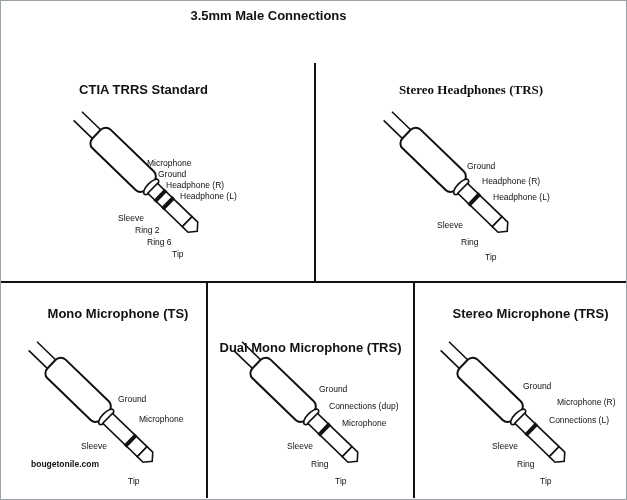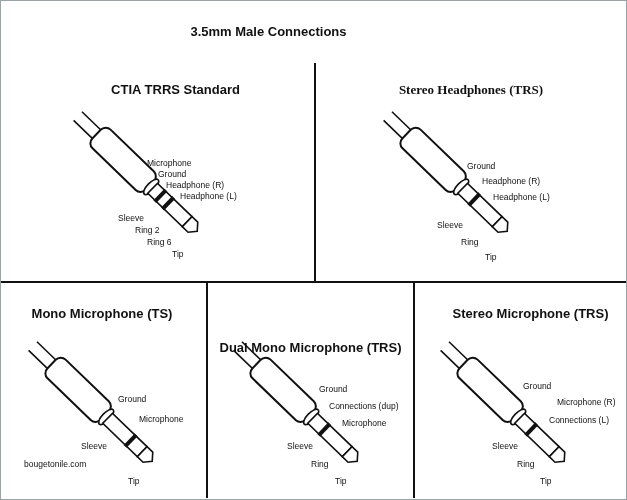--- a/index.html
+++ b/index.html
@@ -1,40 +1,40 @@
 <!DOCTYPE html>
 <html><head>
 <meta charset="utf-8">
 <style>
   html, body { margin:0; padding:0; background:#fff; }
   body { width:627px; height:500px; position:relative; overflow:hidden;
          font-family:"Liberation Sans", sans-serif; }
   .frame { position:absolute; left:0; top:0; width:625px; height:498px;
            border:1px solid #9aa3a3; background:#fff; }
-  .title { position:absolute; left:0; width:537px; top:24px; text-align:center;
+  .title { position:absolute; left:0; width:537px; top:8px; text-align:center;
            font-weight:bold; font-size:13px; color:#111; }
   .hline { position:absolute; background:#111; }
   .panel-title { position:absolute; font-weight:bold; font-size:13px; color:#111;
                  text-align:center; white-space:nowrap; }
   .lbl { position:absolute; font-weight:normal; font-size:8.5px; color:#111; white-space:nowrap; }
   .credit { position:absolute; font-size:8.5px; color:#111; white-space:nowrap; }
   svg.plug { position:absolute; overflow:visible; }
 </style>
 </head>
 <body>
 
 <div class="frame"></div>
 <div class="title">3.5mm Male Connections</div>
 
 <div class="hline" style="left:314px;top:63px;width:2px;height:219px;"></div>
 <div class="hline" style="left:1px;top:281px;width:625px;height:2px;"></div>
 <div class="hline" style="left:206px;top:282px;width:2px;height:216px;"></div>
 <div class="hline" style="left:413px;top:282px;width:2px;height:216px;"></div>
 
-<div class="panel-title" style="left:0;width:287px;top:82px;padding-left:32px;">CTIA TRRS Standard</div>
+<div class="panel-title" style="left:0;width:287px;top:82px;">CTIA TRRS Standard</div>
 <div class="panel">
     <svg class="plug" width="160" height="160" style="left: 85px; top: 115px;">
       <g transform="translate(0,8) rotate(44)">
         <line x1="-10" y1="-6" x2="22" y2="-6" stroke="#111111" stroke-width="1.6"></line>
         <line x1="-10" y1="6" x2="22" y2="6" stroke="#111111" stroke-width="1.6"></line>
         <rect x="16" y="-13" width="74" height="26" rx="7" fill="#fff" stroke="#111111" stroke-width="2"></rect>
         <ellipse cx="92" cy="0" rx="4" ry="10" fill="#fff" stroke="#111111" stroke-width="1.6"></ellipse>
         <rect x="94" y="-7" width="48" height="14" fill="#fff" stroke="#111111" stroke-width="1.6"></rect>
         <rect x="102.76666666666667" y="-8" width="4" height="16" fill="#111111"></rect>
         <rect x="113.53333333333333" y="-8" width="4" height="16" fill="#111111"></rect>
@@ -65,39 +65,39 @@
       </g>
     </svg>
   </div>
 <div class="lbl" style="left:467px;top:161px;">Ground</div>
 <div class="lbl" style="left:482px;top:176px;">Headphone (R)</div>
 <div class="lbl" style="left:493px;top:192px;">Headphone (L)</div>
 <div class="lbl" style="left:437px;top:220px;">Sleeve</div>
 <div class="lbl" style="left:461px;top:237px;">Ring</div>
 <div class="lbl" style="left:485px;top:252px;">Tip</div>
 
-<div class="panel-title" style="left:0;width:204px;top:306px;">Mono Microphone (TS)</div>
+<div class="panel-title" style="left:16px;width:204px;top:306px;">Mono Microphone (TS)</div>
 <div class="panel">
     <svg class="plug" width="160" height="160" style="left: 40px; top: 345px;">
       <g transform="translate(0,8) rotate(44)">
         <line x1="-10" y1="-6" x2="22" y2="-6" stroke="#111111" stroke-width="1.6"></line>
         <line x1="-10" y1="6" x2="22" y2="6" stroke="#111111" stroke-width="1.6"></line>
         <rect x="16" y="-13" width="74" height="26" rx="7" fill="#fff" stroke="#111111" stroke-width="2"></rect>
         <ellipse cx="92" cy="0" rx="4" ry="10" fill="#fff" stroke="#111111" stroke-width="1.6"></ellipse>
         <rect x="94" y="-7" width="48" height="14" fill="#fff" stroke="#111111" stroke-width="1.6"></rect>
         <rect x="124" y="-8" width="4" height="16" fill="#111111"></rect>
         <path d="M142,-7 L150,-7 L156,0 L150,7 L142,7 Z" fill="#fff" stroke="#111111" stroke-width="1.6"></path>
       </g>
     </svg>
   </div>
 <div class="lbl" style="left:118px;top:394px;">Ground</div>
 <div class="lbl" style="left:139px;top:414px;">Microphone</div>
 <div class="lbl" style="left:81px;top:441px;">Sleeve</div>
 <div class="lbl" style="left:128px;top:476px;">Tip</div>
-<div class="credit" style="left:24px;top:459px;">bougetonile.com</div>
+<div class="credit" style="left:31px;top:459px;font-weight:bold;">bougetonile.com</div>
 
 <div class="panel-title" style="left:208px;width:205px;top:306px;margin-top:34px;">Dual Mono Microphone (TRS)</div>
 <div class="panel">
     <svg class="plug" width="160" height="160" style="left: 245px; top: 345px;">
       <g transform="translate(0,8) rotate(44)">
         <line x1="-10" y1="-6" x2="22" y2="-6" stroke="#111111" stroke-width="1.6"></line>
         <line x1="-10" y1="6" x2="22" y2="6" stroke="#111111" stroke-width="1.6"></line>
         <rect x="16" y="-13" width="74" height="26" rx="7" fill="#fff" stroke="#111111" stroke-width="2"></rect>
         <ellipse cx="92" cy="0" rx="4" ry="10" fill="#fff" stroke="#111111" stroke-width="1.6"></ellipse>
         <rect x="94" y="-7" width="48" height="14" fill="#fff" stroke="#111111" stroke-width="1.6"></rect>

